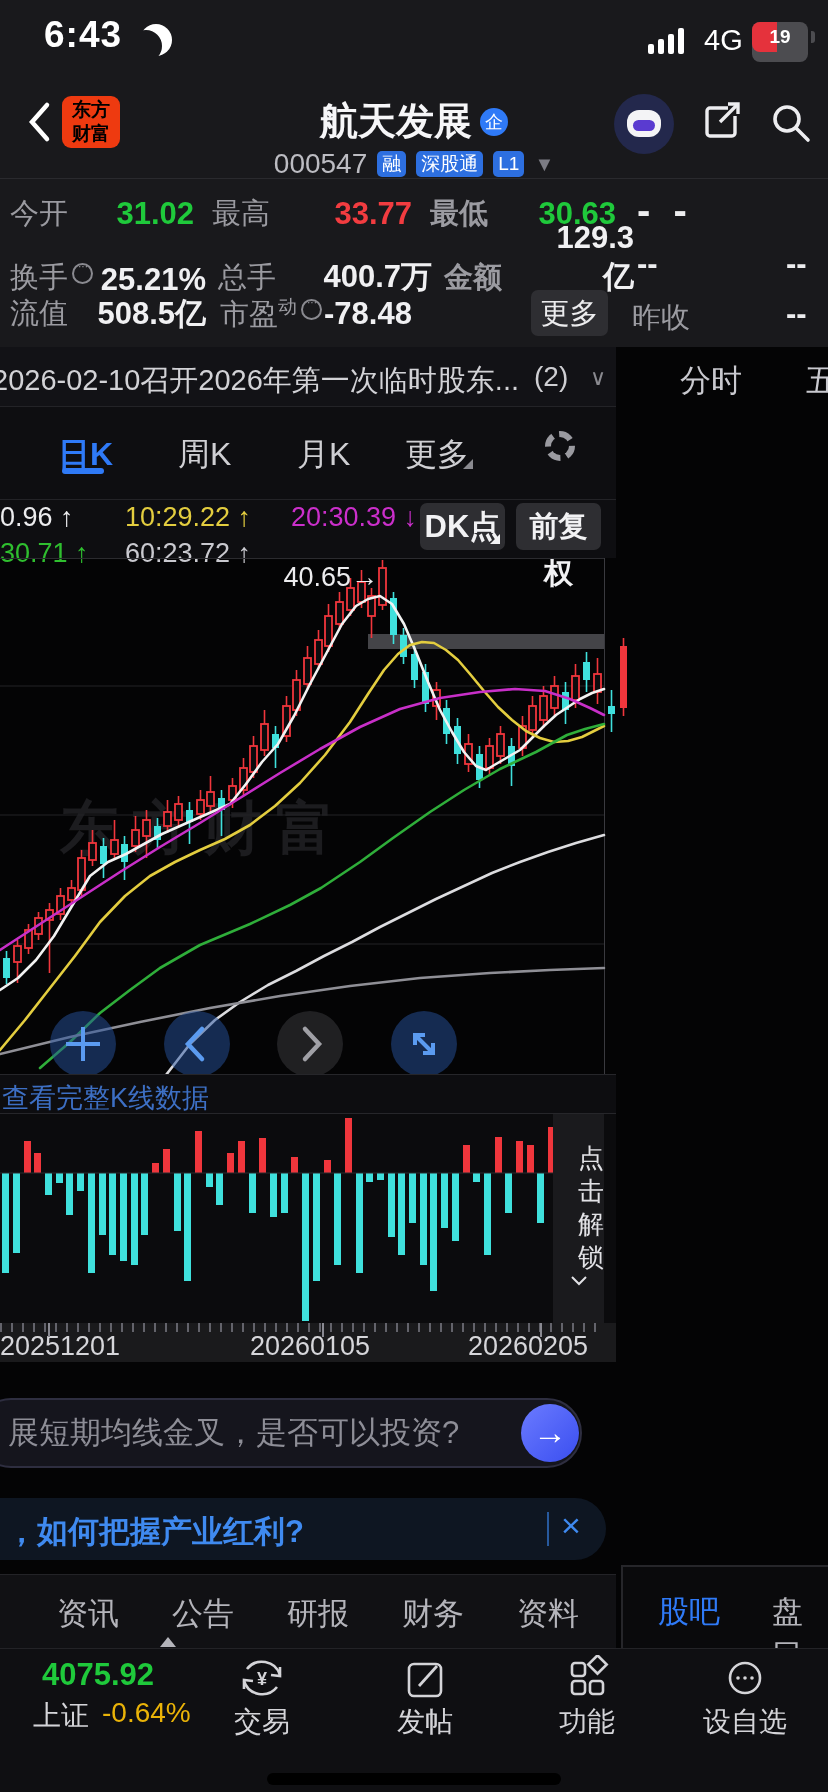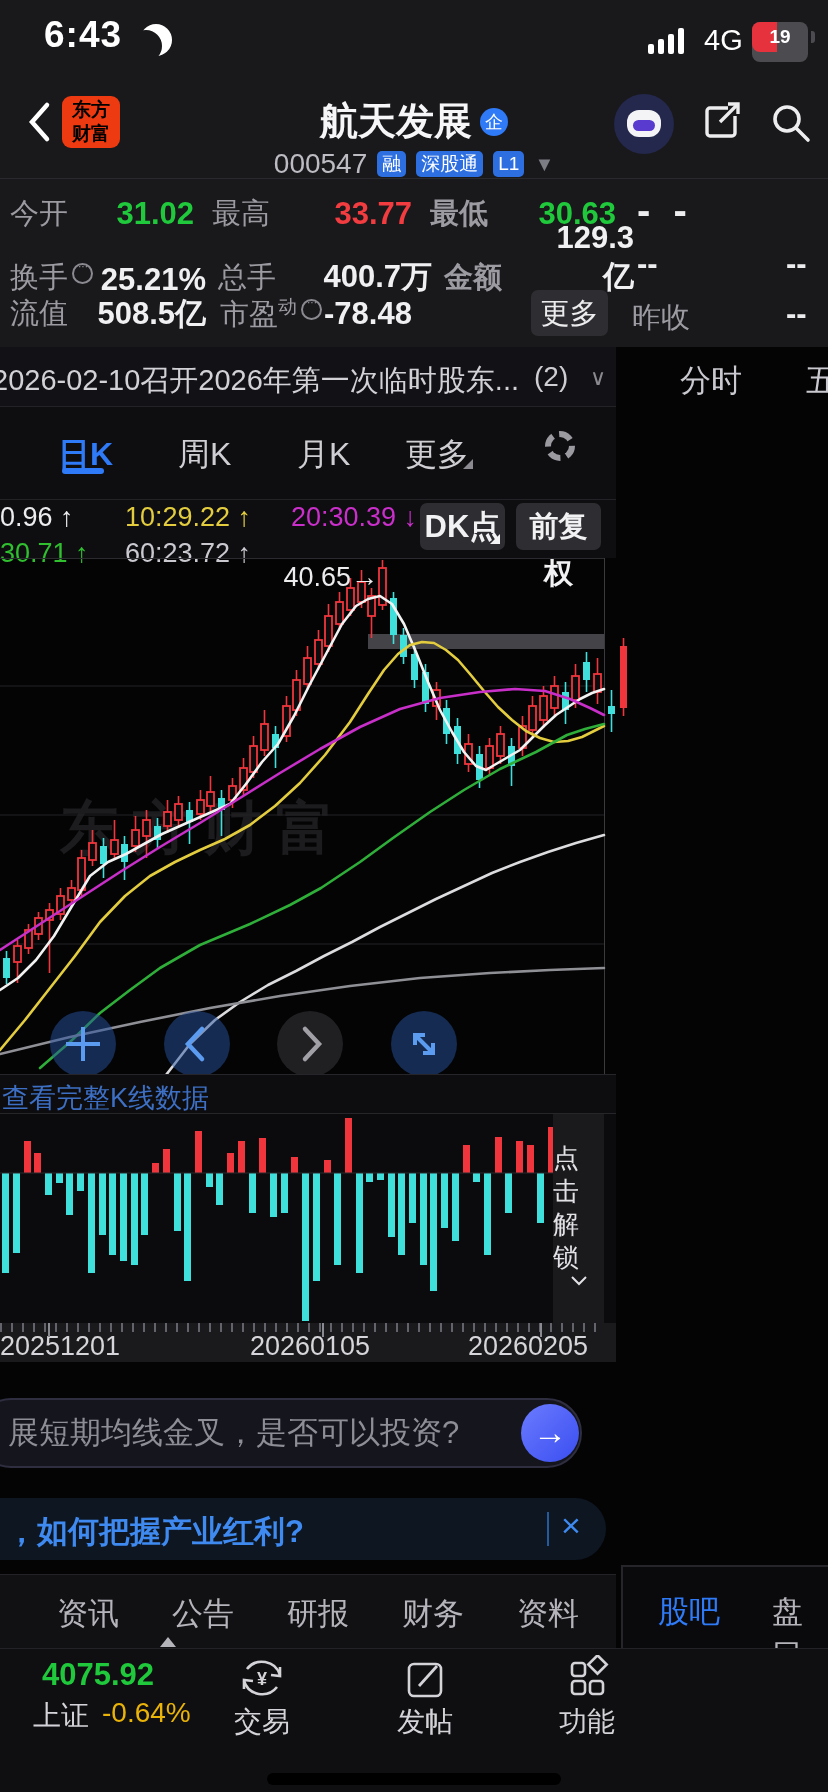--- a/index.html
+++ b/index.html
@@ -84,21 +84,21 @@
 
   
   #chartwrap{position:absolute;left:0;top:558px;width:632px;height:517px;background:transparent;}
   .ctrl{position:absolute;width:66px;height:66px;border-radius:50%;}
   .ctrl.blue{background:rgba(37,82,158,0.50);} .ctrl.gray{background:rgba(66,66,72,0.45);}
   #linkrow{position:absolute;left:0;top:1074px;width:616px;height:39px;background:#0d0d10;border-top:1px solid #26262a;}
   .viewlink{position:absolute;left:2px;top:5px;font-size:27px;color:#3d6fc4;}
 
   
   #volwrap{position:absolute;left:0;top:1113px;width:616px;height:210px;background:#0b0b0d;border-top:1px solid #26262a;}
-  #unlock{position:absolute;left:553px;top:0;width:51px;height:210px;background:#1a1a1d;text-align:left;}
+  #unlock{position:absolute;left:553px;top:0;width:51px;height:210px;background:#1a1a1d;text-align:right;}
   .unlock-txt{display:inline-block;margin-top:28px;width:28px;font-size:26px;line-height:33px;color:#e2e2e6;word-break:break-all;}
   .unlock-chev{margin:2px auto 0;width:16px;height:10px;}
 
   
   #axis{position:absolute;left:0;top:1323px;width:616px;height:39px;background:#1a1a1c;}
   .ruler{position:absolute;left:0;top:0;width:604px;height:9px;
     background:repeating-linear-gradient(90deg,#63636b 0 2px,transparent 2px 11px);}
   .axl{position:absolute;top:8px;font-size:27px;color:#d6d6da;}
 
   
@@ -534,16 +534,25 @@
     </div>
     <div class="nav-item" style="left:527px;">
       <svg class="nav-ic" viewBox="0 0 46 46">
         <rect x="8" y="8" width="13" height="13" rx="3" fill="none" stroke="#d4d4d8" stroke-width="2.6"></rect>
         <rect x="8" y="26" width="13" height="13" rx="3" fill="none" stroke="#d4d4d8" stroke-width="2.6"></rect>
         <rect x="26" y="26" width="13" height="13" rx="3" fill="none" stroke="#d4d4d8" stroke-width="2.6"></rect>
         <rect x="27" y="3" width="13" height="13" transform="rotate(45 33.5 9.5)" fill="none" stroke="#d4d4d8" stroke-width="2.6"></rect>
       </svg>
       <span class="nav-lb">功能</span>
     </div>
+    <div class="nav-item" style="left:685px;">
+      <svg class="nav-ic" viewBox="0 0 46 46">
+        <circle cx="23" cy="23" r="15" fill="none" stroke="#d4d4d8" stroke-width="2.6"></circle>
+        <circle cx="16" cy="23" r="1.8" fill="#d4d4d8"></circle>
+          <circle cx="23" cy="23" r="1.8" fill="#d4d4d8"></circle>
+          <circle cx="30" cy="23" r="1.8" fill="#d4d4d8"></circle>
+      </svg>
+      <span class="nav-lb">设自选</span>
+    </div>
     <div class="homebar"></div>
   </div>
 
 </div>
 
 </body></html>

